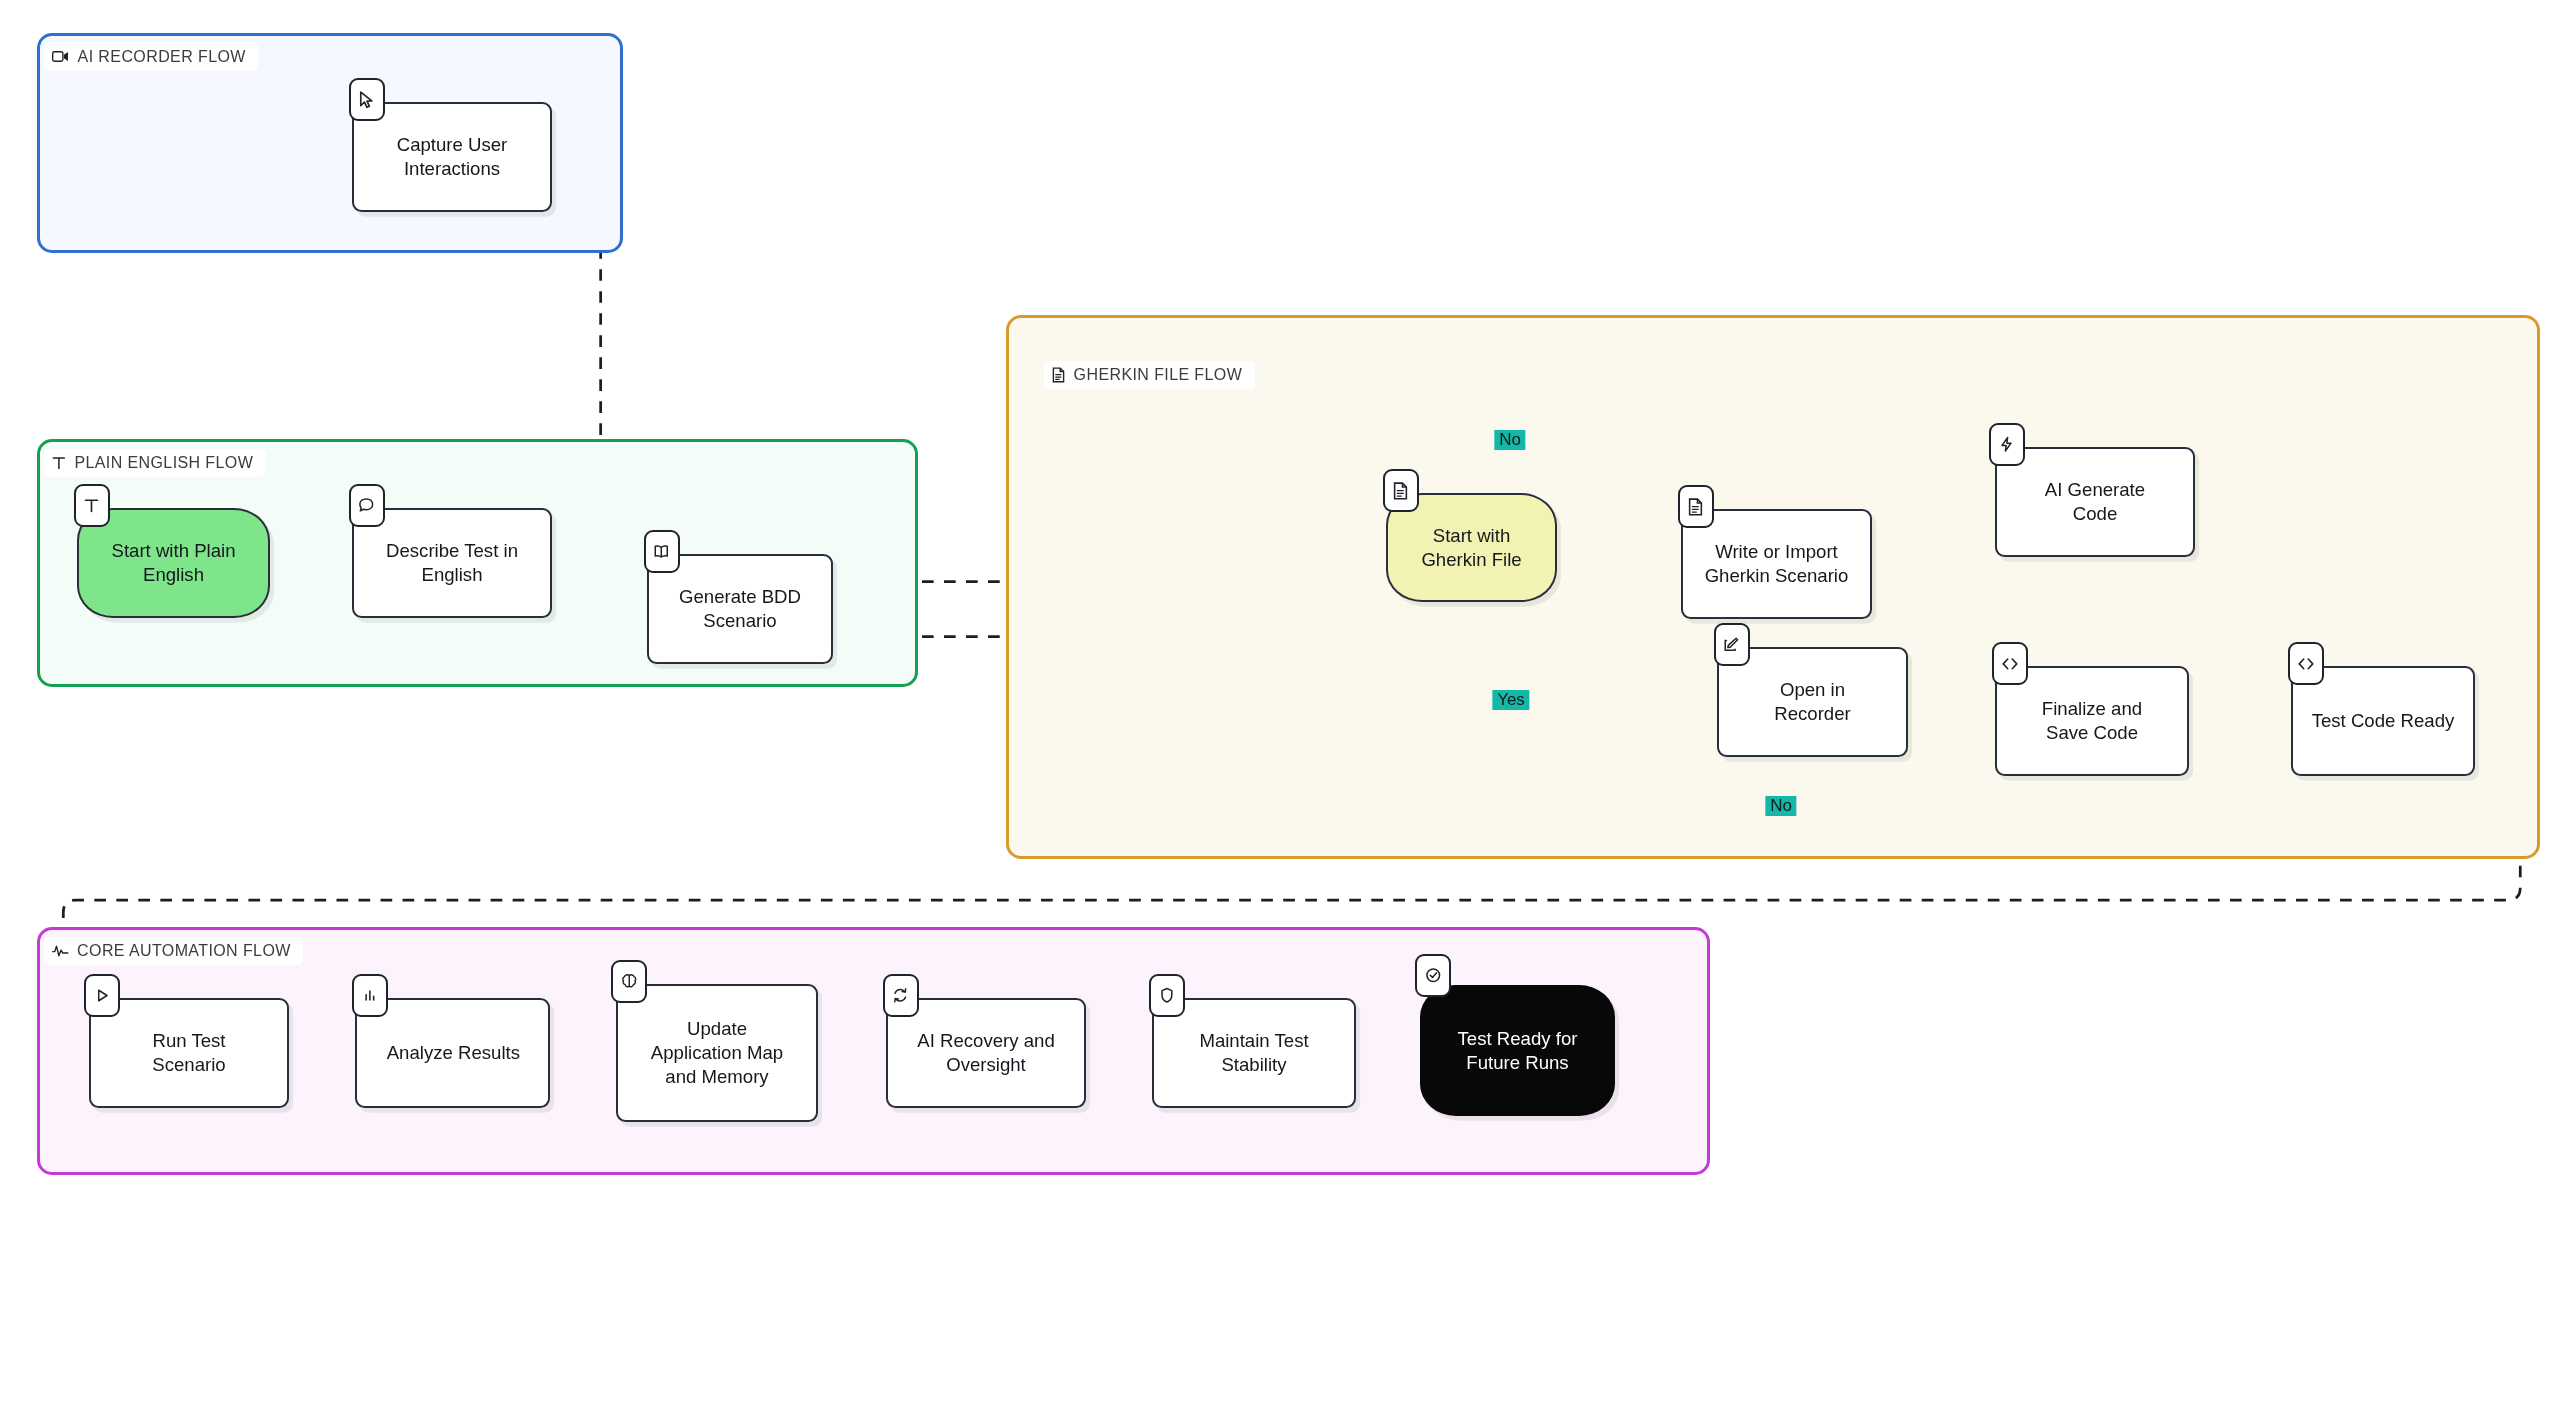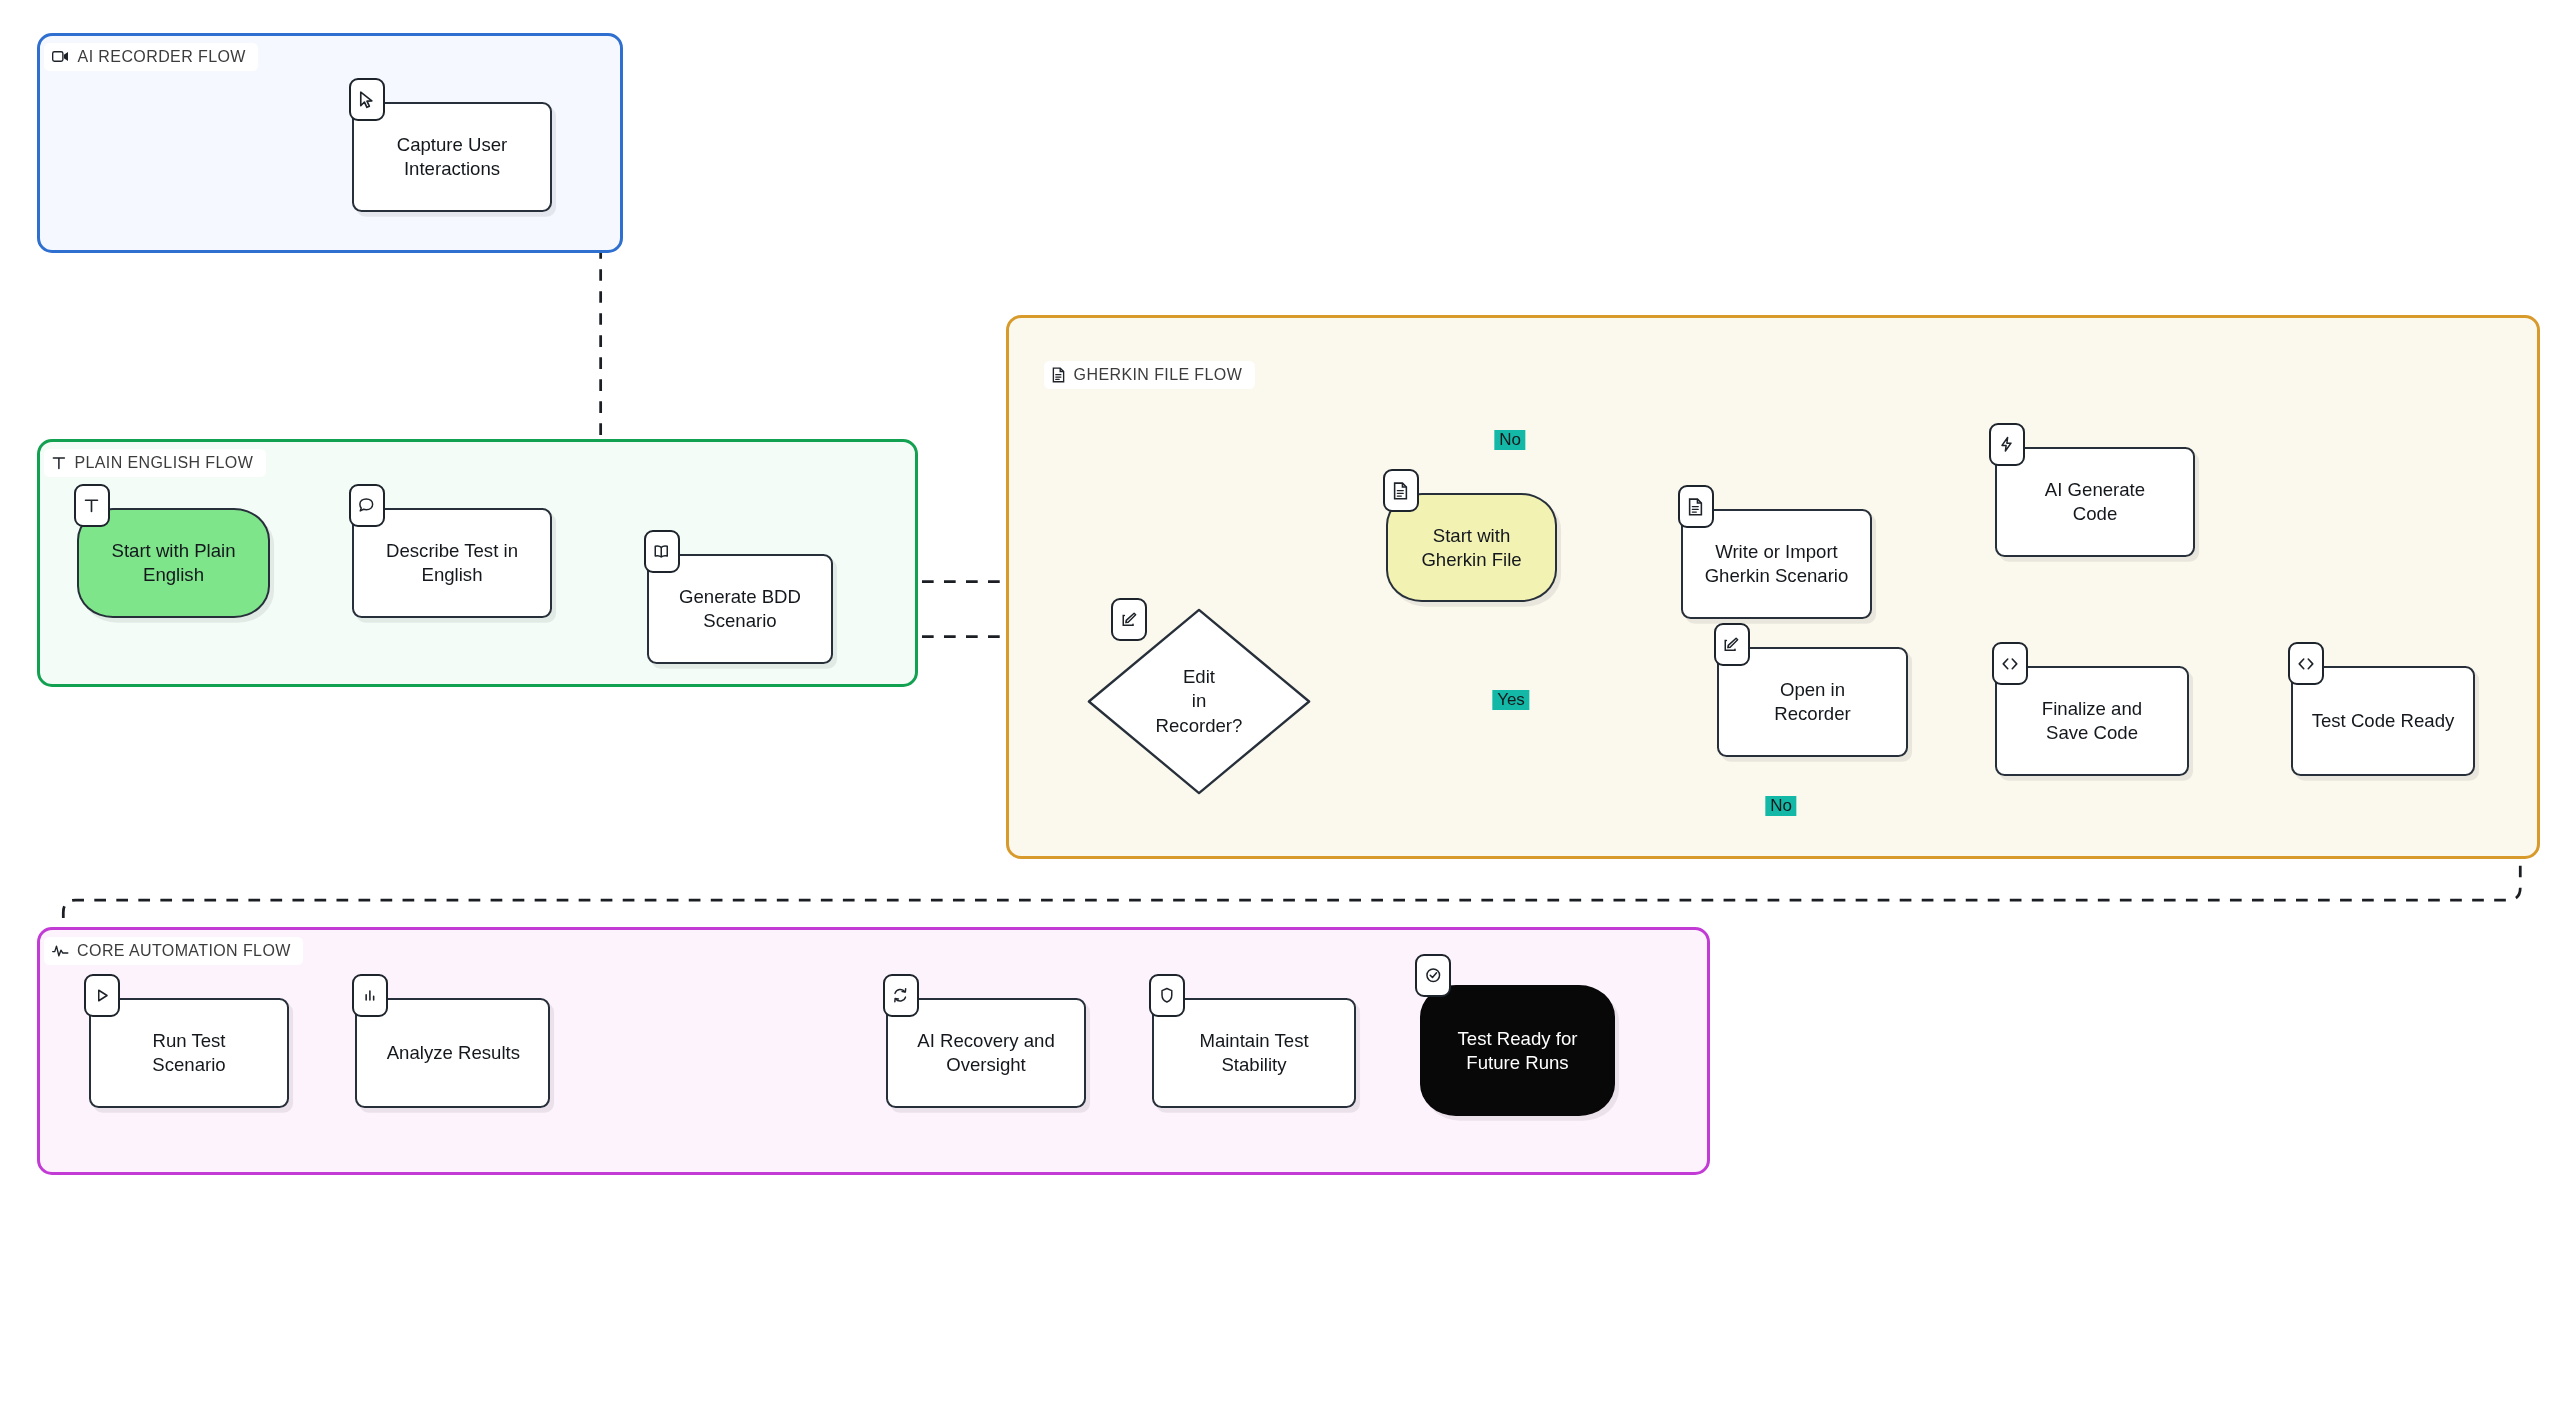--- a/index.html
+++ b/index.html
@@ -176,34 +176,20 @@
     <div class="badge" style="left:-5.5px;top:-26px;">
       <svg width="16.5" height="15" viewBox="0 0 22 20">
           <path d="M11,4.5 C9,2.6 6,2.3 3,3 L3,16 C6,15.3 9,15.6 11,17.4 C13,15.6 16,15.3 19,16 L19,3 C16,2.3 13,2.6 11,4.5 Z" fill="none" stroke="#1e232a" stroke-width="2" stroke-linejoin="round"></path>
           <path d="M11,4.5 L11,17.4" stroke="#1e232a" stroke-width="2"></path>
         </svg>
     </div>
     <span style="white-space:pre-line;">Generate BDD
 Scenario</span>
   </div>
 
-  <div class="node diamond" style="left:1082px;top:603px;width:234px;height:197px;">
-    <svg class="dia" viewBox="0 0 340 286">
-      <path d="M170,10 L330,143 L170,276 L10,143 Z" fill="#ffffff" stroke="#27303a" stroke-width="3.4" stroke-linejoin="round"></path>
-    </svg>
-    <div class="badge" style="left:29px;top:-5.5px;">
-      <svg width="16.5" height="16.5" viewBox="0 0 22 22">
-          <path d="M17.5,3 L19.5,5 L9.5,15 L6.5,15.5 L7,12.5 Z" fill="none" stroke="#1e232a" stroke-width="2" stroke-linejoin="round"></path>
-          <path d="M16,17.5 L16,19 L3,19 L3,6 L4.5,6" fill="none" stroke="#1e232a" stroke-width="2" stroke-linecap="round"></path>
-        </svg>
-    </div>
-    <span class="dlabel" style="white-space:pre-line;">Edit
-in
-Recorder?</span>
-  </div>
 
   <div class="node rounded yellow" style="left:1386px;top:493px;width:171px;height:109px;">
     <div class="badge" style="left:-5.5px;top:-26px;">
       <svg width="15" height="18" viewBox="0 0 19 23">
           <path d="M2,1.4 L12,1.4 L17,6.4 L17,21.4 L2,21.4 Z" fill="none" stroke="#1e232a" stroke-width="2"></path>
           <path d="M12,1.4 L12,6.4 L17,6.4" fill="none" stroke="#1e232a" stroke-width="2"></path>
           <path d="M5.5,11 L13,11 M5.5,14.5 L13,14.5 M5.5,18 L10.5,18" stroke="#1e232a" stroke-width="1.8" stroke-linecap="round"></path>
         </svg>
     </div>
     <span style="white-space:pre-line;">Start with
@@ -274,20 +260,31 @@
 
   <div class="node" style="left:355px;top:998px;width:195px;height:110px;padding-left:10px;">
     <div class="badge" style="left:-5.5px;top:-26px;">
       <svg width="13.8" height="15" viewBox="0 0 18 20">
           <path d="M4,16 L4,9 M9,16 L9,4 M14,16 L14,11" fill="none" stroke="#1e232a" stroke-width="2.1" stroke-linecap="round"></path>
         </svg>
     </div>
     <span style="white-space:pre-line;">Analyze Results</span>
   </div>
 
+  <div class="node" style="left:616px;top:984px;width:202px;height:138px;">
+    <div class="badge" style="left:-6.9px;top:-26px;">
+      <svg width="16.5" height="16.5" viewBox="0 0 22 22">
+          <path d="M11,3.2 C8.6,1.6 5.2,2.6 4.3,5.2 C2.2,6 1.8,8.8 3.4,10.3 C2.2,12 3,14.8 5.3,15.3 C5.8,18 9,19.4 11,17.6 C13,19.4 16.2,18 16.7,15.3 C19,14.8 19.8,12 18.6,10.3 C20.2,8.8 19.8,6 17.7,5.2 C16.8,2.6 13.4,1.6 11,3.2 Z" fill="none" stroke="#1e232a" stroke-width="1.9" stroke-linejoin="round"></path>
+          <path d="M11,3.2 L11,17.6" stroke="#1e232a" stroke-width="1.9"></path>
+        </svg>
+    </div>
+    <span style="white-space:pre-line;">Update
+Application Map
+and Memory</span>
+  </div>
 
   <div class="node" style="left:886px;top:998px;width:200px;height:110px;">
     <div class="badge" style="left:-5.5px;top:-26px;">
       <svg width="16.5" height="16.5" viewBox="0 0 22 22">
           <path d="M4,8.5 A7.5,7.5 0 0 1 17.2,6.4" fill="none" stroke="#1e232a" stroke-width="2" stroke-linecap="round"></path>
           <path d="M18,13.5 A7.5,7.5 0 0 1 4.8,15.6" fill="none" stroke="#1e232a" stroke-width="2" stroke-linecap="round"></path>
           <path d="M13.5,6 L17.8,6.6 L18.2,2.4" fill="none" stroke="#1e232a" stroke-width="2" stroke-linecap="round" stroke-linejoin="round"></path>
           <path d="M8.5,16 L4.2,15.4 L3.8,19.6" fill="none" stroke="#1e232a" stroke-width="2" stroke-linecap="round" stroke-linejoin="round"></path>
         </svg>
     </div>

